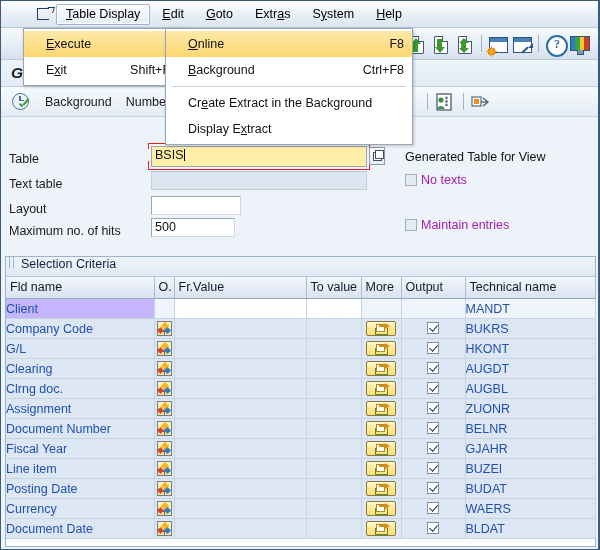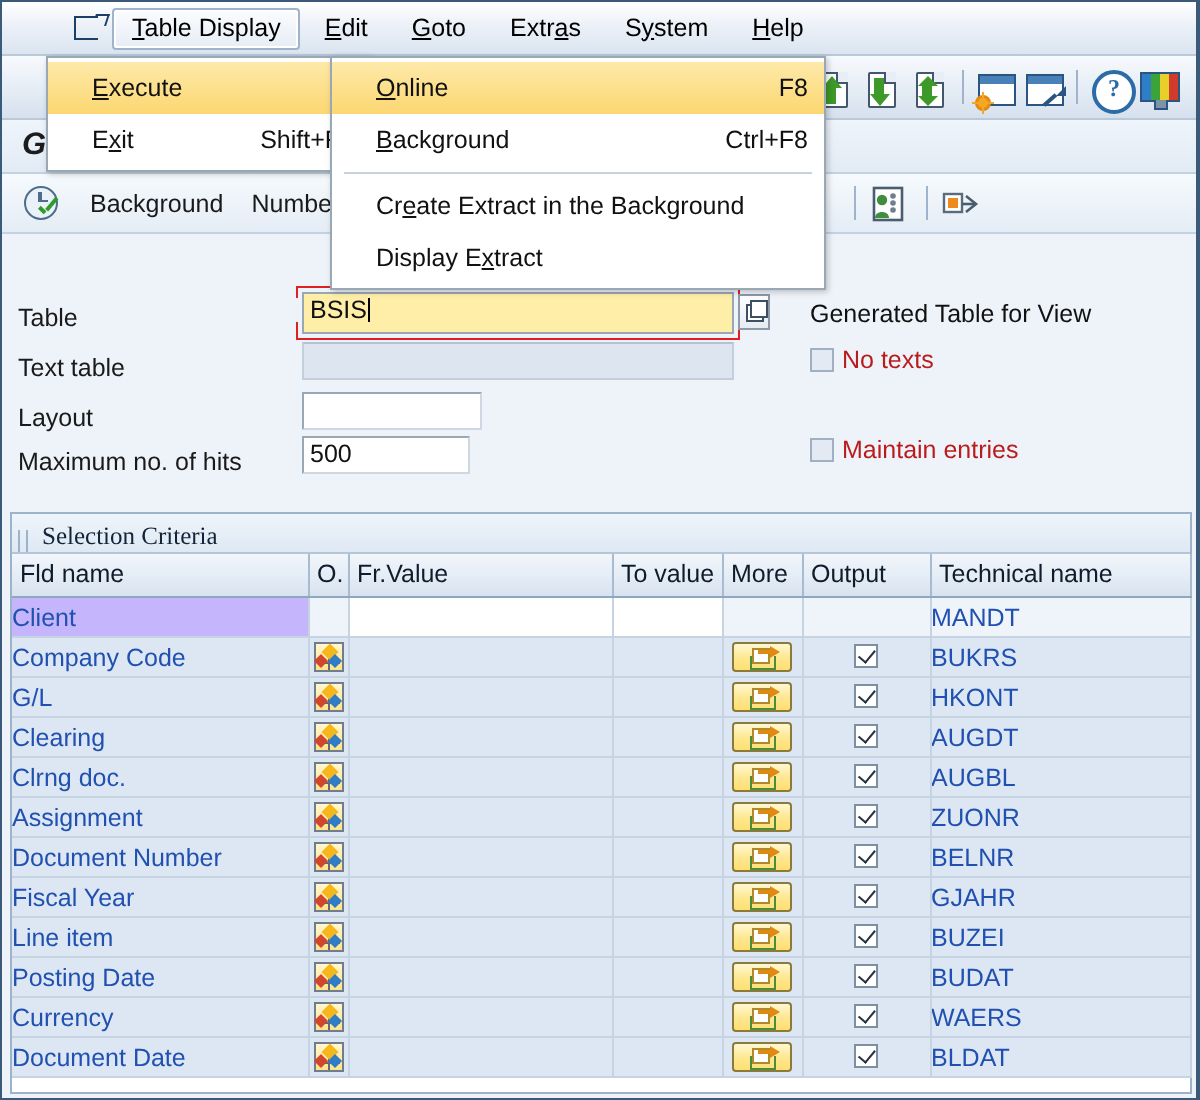--- a/index.html
+++ b/index.html
@@ -312,36 +312,35 @@
   .matchbtn .sq1{ position:absolute;left:3px;top:4px;width:7px;height:7px;border:1.3px solid #3c4f63;background:#fff;}
   .matchbtn .sq2{ position:absolute;left:5px;top:2px;width:7px;height:7px;border:1.3px solid #3c4f63;background:#fff;}
 
   .genlabel { position:absolute; font-size:12.5px; color:#111; }
   .chkrow { position:absolute; display:flex; align-items:center; }
   .chkbox {
     width:12px;height:12px;box-sizing:border-box;
     border:1px solid #9fb0c2; background:#e3eaf3;
   }
   .chklabel { font-size:12.5px; margin-left:4px; white-space:nowrap; }
-  .chklabel.dim { color:#b91c1c;text-align:right; }
+  .chklabel.dim { color:#a21caf;text-align:right; }
 
   
   .groupbox {
     position:absolute; left:4px; top:255px; width:591px; height:291px;
     border:1px solid #9db3c9;
     background:#ffffff;
     box-sizing:border-box;
   }
   .groupbox .gbhdr {
     height:20px;
     background:linear-gradient(to bottom,#eef4fa,#dfe9f4);
     border-bottom:1px solid #b3c5d8;
-    display:flex;align-items:flex-end;
+    display:flex;align-items:flex-start;
     box-sizing:border-box;
-    font-family:Liberation Serif, serif;
   }
   .gbhdr .grip {
     width:3px;height:11px;margin-left:3px;
     border-left:1px solid #9db3c9;border-right:1px solid #9db3c9;
   }
   .gbhdr .gbtitle {
     font-size:12.5px;color:#12243a;margin-left:7px;white-space:nowrap;
   }
 
   table.grid {

